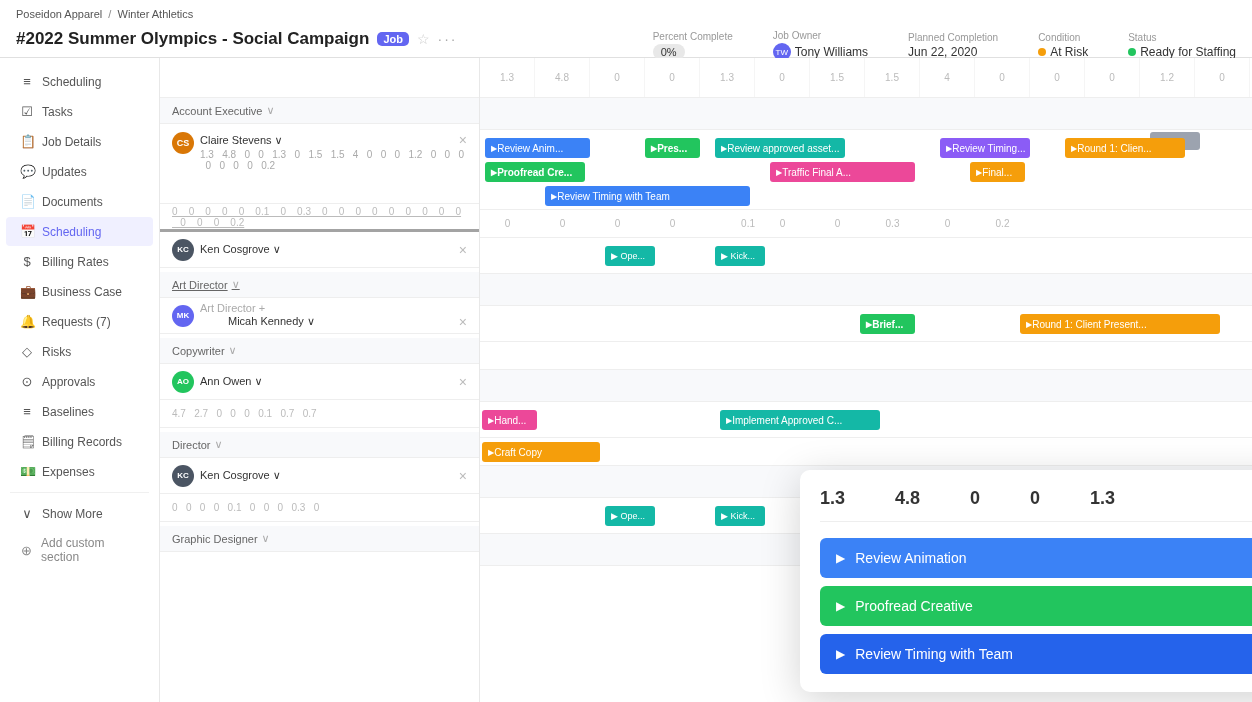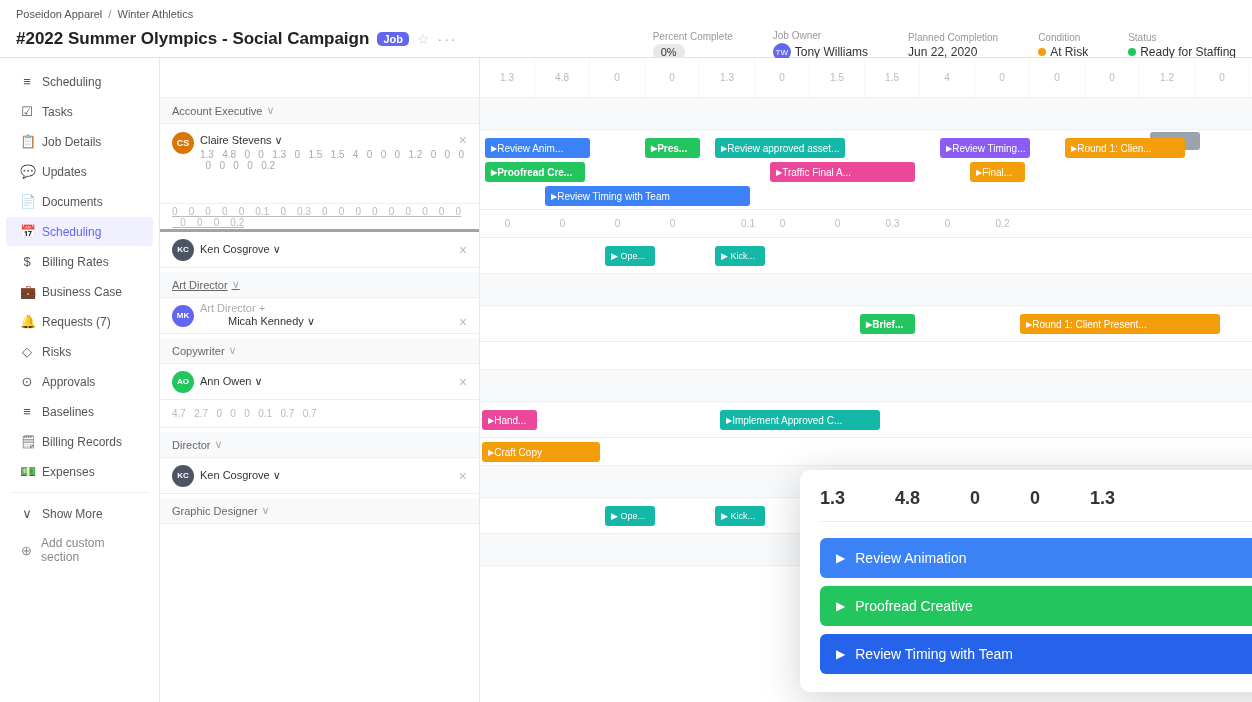--- a/index.html
+++ b/index.html
@@ -266,20 +266,23 @@
         <div class="role-row" style="margin-top:4px;">
           <span>Director</span>
           <span style="cursor:pointer; color:#aaa;">∨</span>
         </div>
 
         <div class="person-row">
           <div class="person-avatar" style="background:#4b5563; color:#fff; font-size:8px;">KC</div>
           <span class="person-name">Ken Cosgrove ∨</span>
           <span class="person-close">×</span>
         </div>
+        <div style="height:28px; border-bottom:1px solid #eee; display:flex; align-items:center; padding:0 12px; font-size:10px; color:#bbb;">
+          0 &nbsp; 0 &nbsp; 0 &nbsp; 0 &nbsp; 0.1 &nbsp; 0 &nbsp; 0 &nbsp; 0 &nbsp; 0.3 &nbsp; 0
+        </div>
 
         <div class="role-row" style="margin-top:4px;">
           <span>Graphic Designer</span>
           <span style="cursor:pointer; color:#aaa;">∨</span>
         </div>
       </div>
 
       <div style="flex:1; overflow:auto; position:relative;">
         <div style="min-width:1200px; position:relative;">
 

